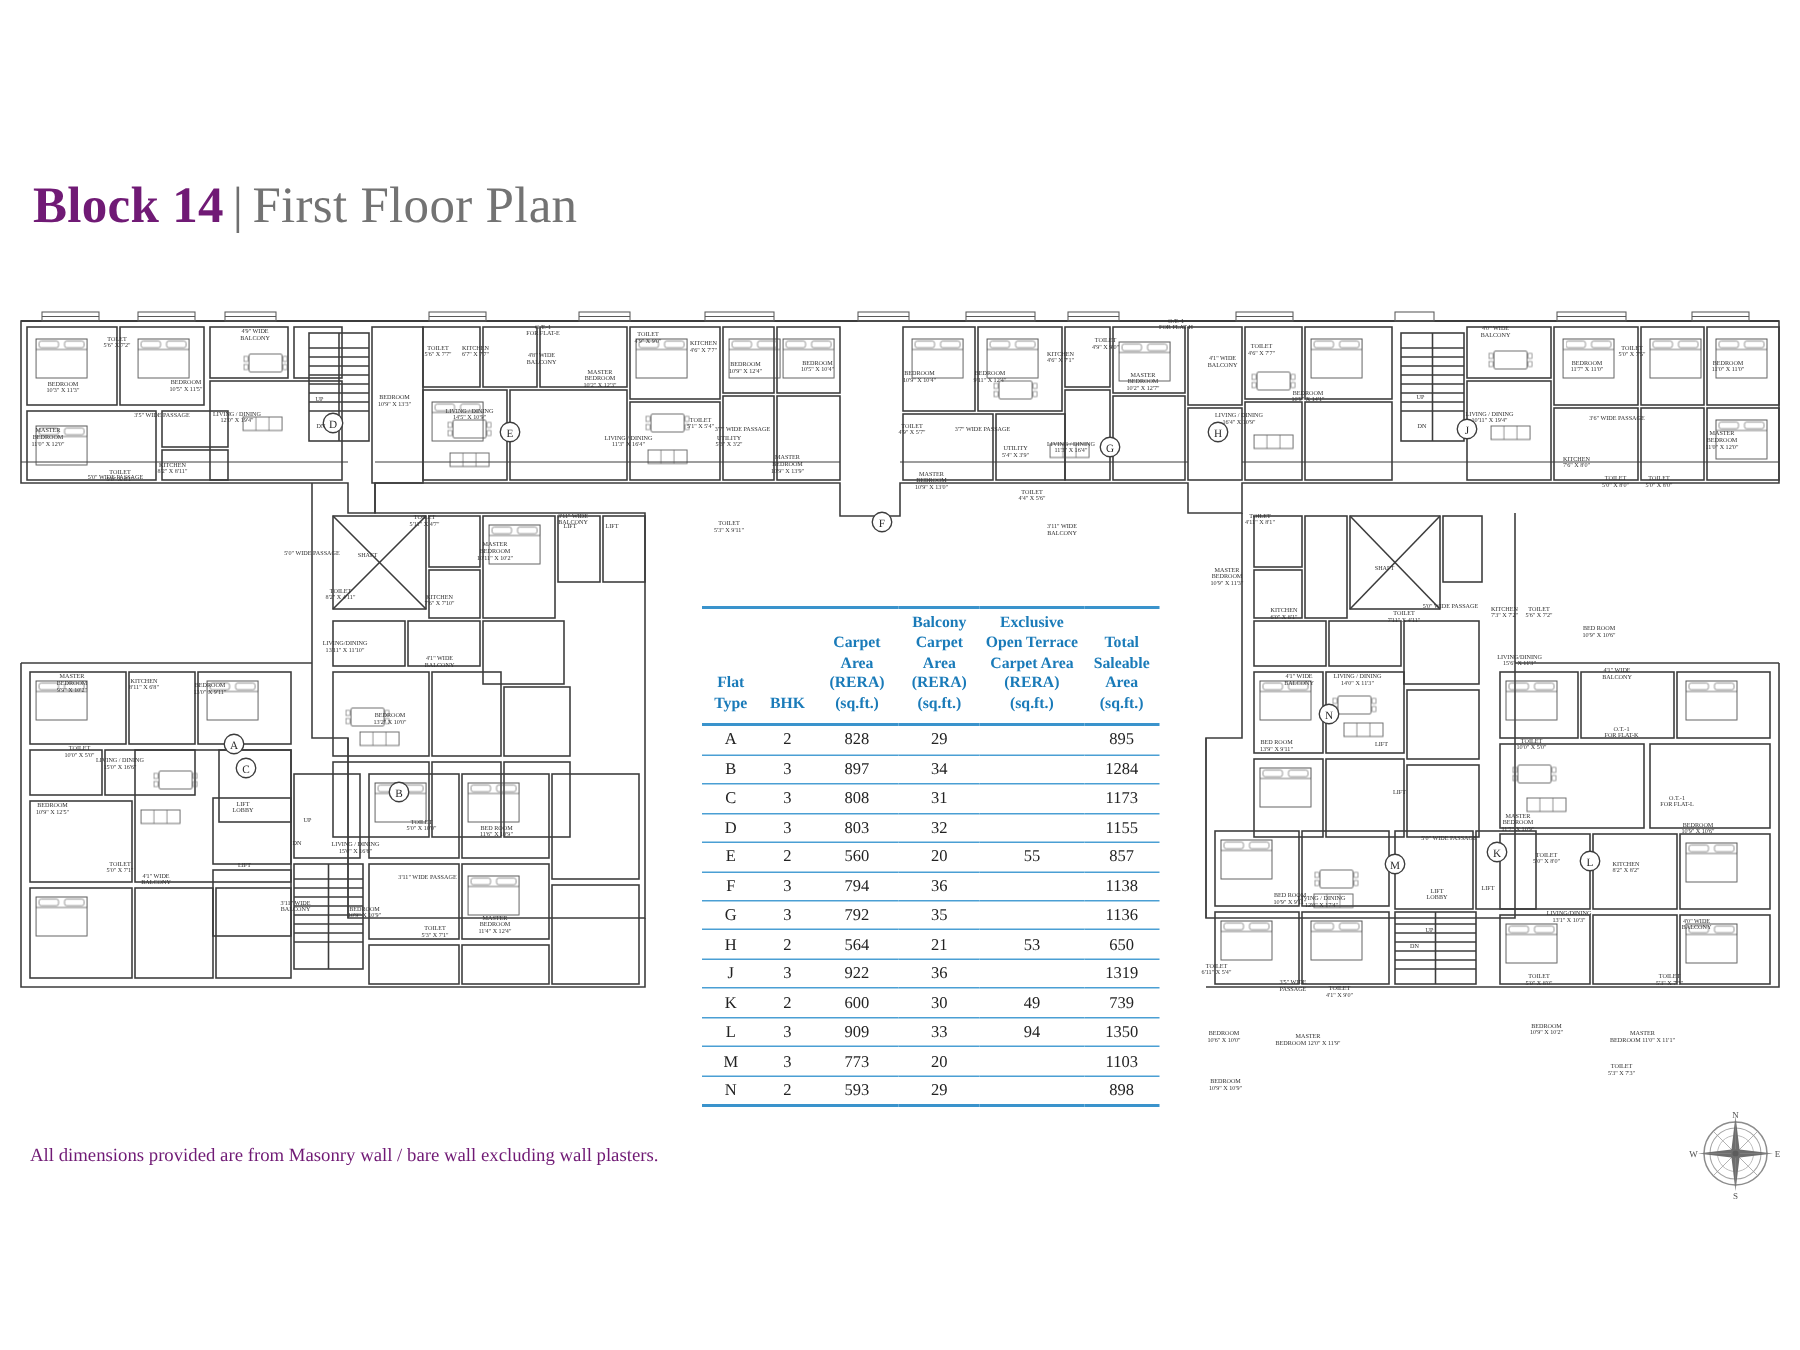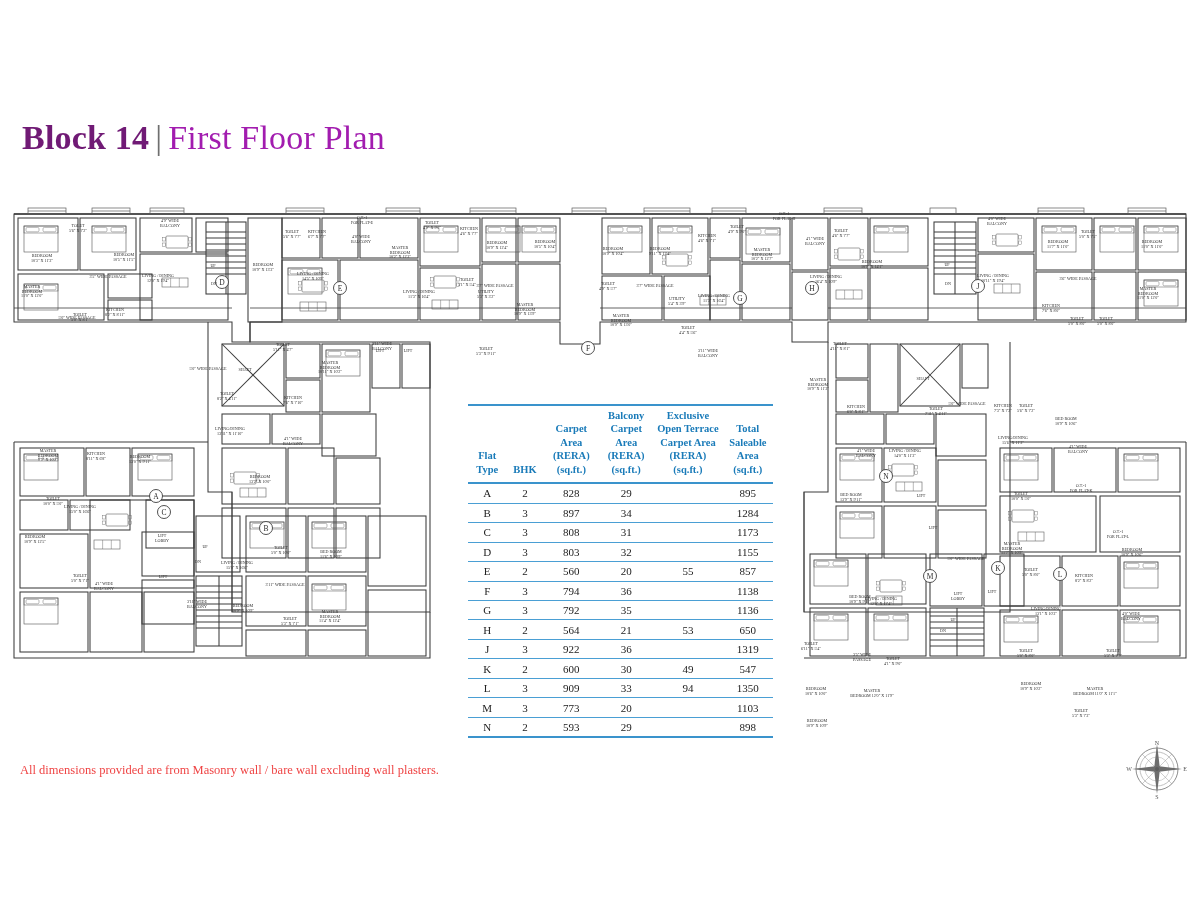--- a/index.html
+++ b/index.html
@@ -30,21 +30,21 @@
     font-weight: bold;
     color: #701a75;
   }
   #page-title .sep {
     font-weight: 300;
     color: #6f6f6f;
     padding: 0 6px;
   }
   #page-title .sub {
     font-weight: normal;
-    color: #a21caf;
+    color: #737373;
   }
 
   
   #plan-wrap {
     position: absolute;
     left: 0px;
     top: 192px;
     width: 1200px;
     height: 570px;
   }
@@ -92,21 +92,21 @@
   .col-bal  { width: 54px; }
   .col-ot   { width: 72px; }
   .col-tot  { width: 49px; margin-top: 45px; }
 
   
   #footnote {
     position: absolute;
     left: 20px;
     top: 763px;
     font-size: 12.5px;
-    color: #ef4444;
+    color: #701a75;
     white-space: nowrap;
   }
 
   
   #compass {
     position: absolute;
     left: 1126px;
     top: 738px;
     width: 62px;
     height: 62px;
@@ -728,21 +728,21 @@
           <td class="col-bal">36</td>
           <td class="col-ot"></td>
           <td class="col-tot">1319</td>
         </tr>
         <tr>
           <td class="col-type">K</td>
           <td class="col-bhk">2</td>
           <td class="col-ca">600</td>
           <td class="col-bal">30</td>
           <td class="col-ot">49</td>
-          <td class="col-tot">547</td>
+          <td class="col-tot">739</td>
         </tr>
         <tr>
           <td class="col-type">L</td>
           <td class="col-bhk">3</td>
           <td class="col-ca">909</td>
           <td class="col-bal">33</td>
           <td class="col-ot">94</td>
           <td class="col-tot">1350</td>
         </tr>
         <tr>

